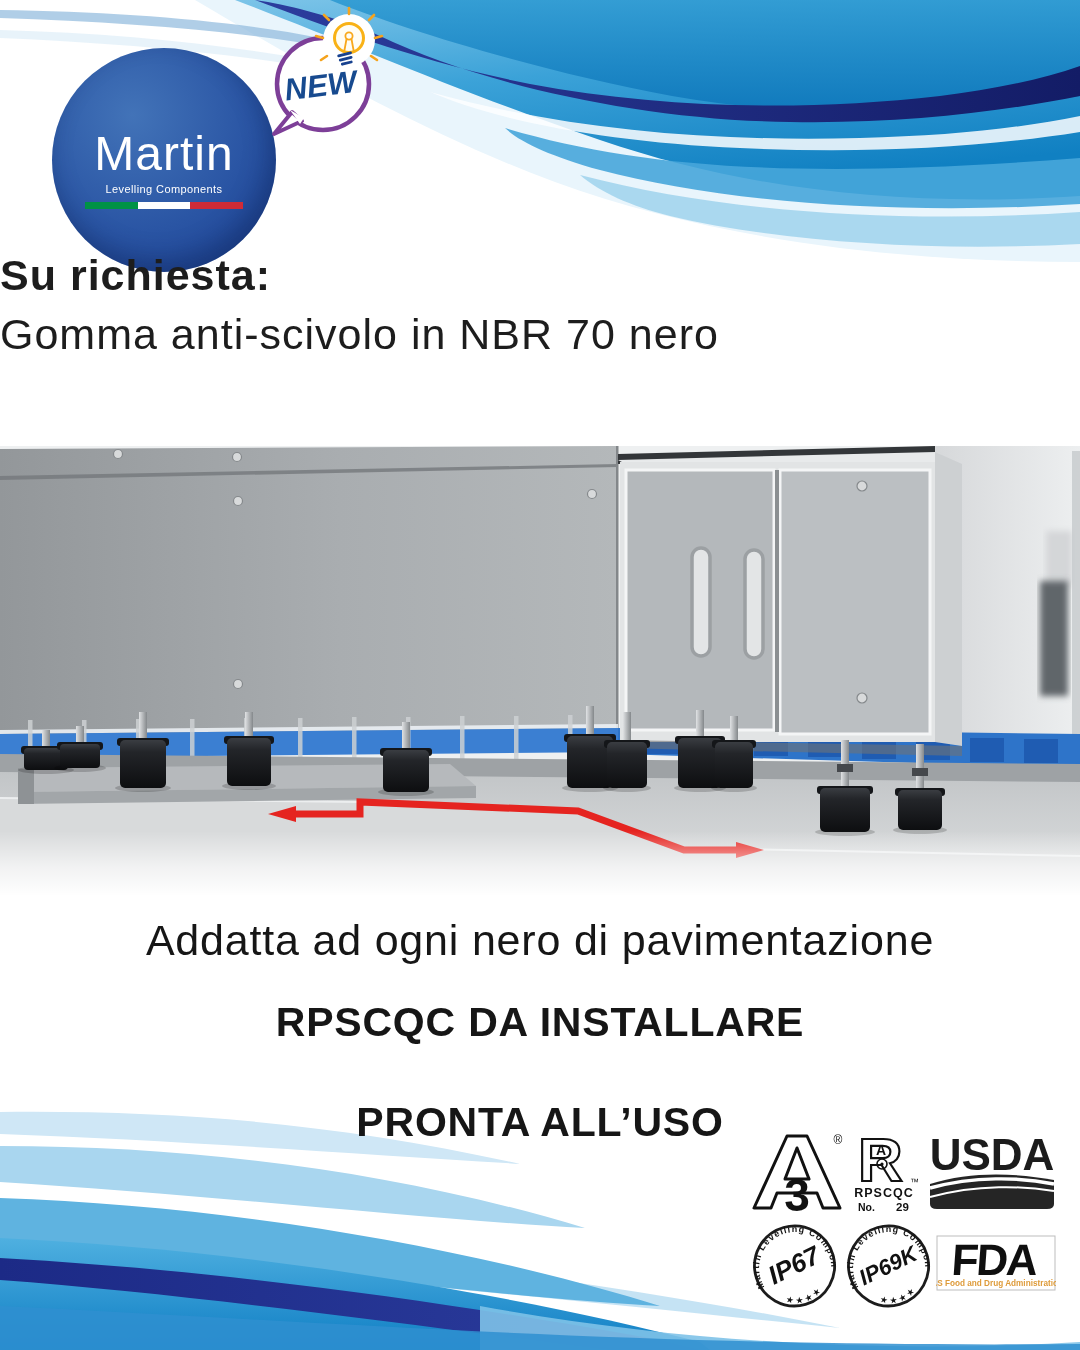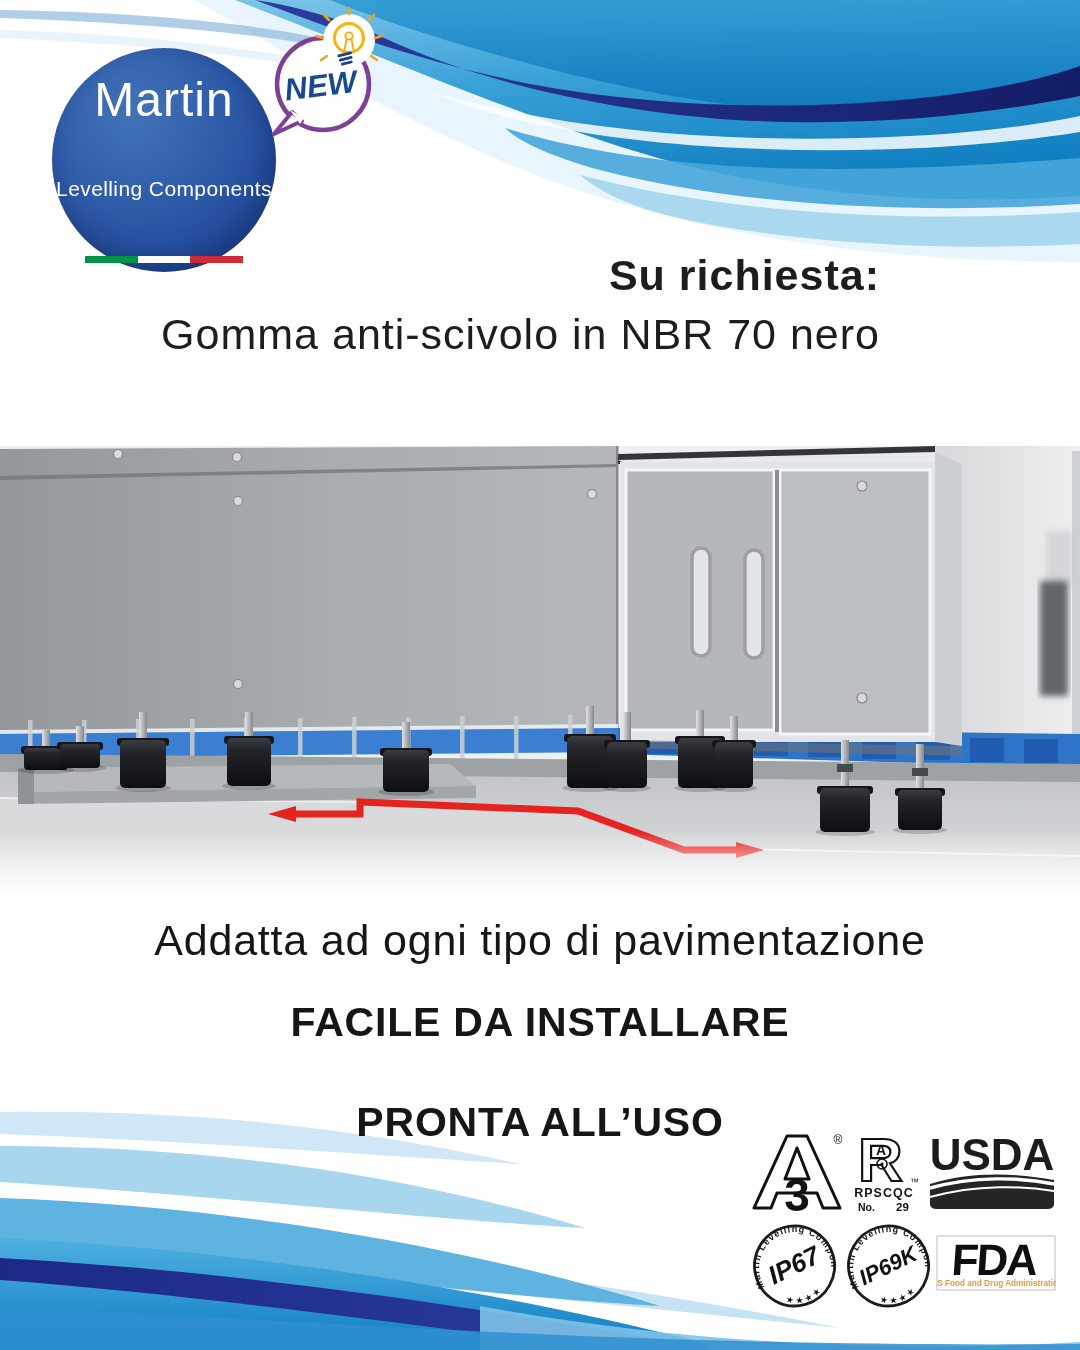--- a/index.html
+++ b/index.html
@@ -6,29 +6,29 @@
   .poster{position:relative;width:1080px;height:1350px;background:#ffffff;overflow:hidden;
           font-family:"Liberation Sans",sans-serif;}
   .abs{position:absolute;}
   svg{display:block;}
   svg text{font-family:"Liberation Sans",sans-serif;}
 
   
   .martin-logo{left:52px;top:48px;width:224px;height:224px;border-radius:50%;
     background:radial-gradient(circle at 36% 30%, #4273b8 0%, #2a55a4 55%, #1b3f92 100%);
     box-shadow:inset -6px -12px 24px rgba(10,25,70,.35);
-    display:flex;flex-direction:column;align-items:center;justify-content:center;gap:48px;}
+    display:flex;flex-direction:column;align-items:center;justify-content:center;}
   .logo-title{color:#fff;font-size:48px;font-weight:400;letter-spacing:1px;line-height:48px;margin-top:18px;}
-  .logo-sub{color:#fff;font-size:21px;letter-spacing:.4px;margin-top:5px;text-align:center;}
+  .logo-sub{color:#fff;font-size:11px;letter-spacing:.4px;margin-top:5px;text-align:center;}
   .logo-flag{display:flex;width:158px;height:7px;margin-top:7px;}
   .logo-flag span{flex:1;}
   .fl-g{background:#009246;} .fl-w{background:#ffffff;} .fl-r{background:#ce2b37;}
 
   
-  .h-line{left:0;width:880px;text-align:right;color:#1d1d1d;letter-spacing:1px;}
+  .h-line{left:0;width:880px;text-align:left;color:#1d1d1d;letter-spacing:1px;}
   .h1{top:251px;font-size:43px;font-weight:700;}
   .h2{top:310px;font-size:43px;font-weight:400;}
   .h3{top:367px;font-size:43px;font-weight:400;}
 
   
   .cap{left:0;width:1080px;text-align:center;color:#161616;letter-spacing:.8px;}
   .cap-suit{top:916px;font-size:43px;font-weight:400;}
   .cap-f1{top:999px;font-size:41px;font-weight:700;}
   .cap-f2{top:1059px;font-size:41px;font-weight:700;margin-top:40px;}
 
@@ -327,22 +327,22 @@
 
     <g>
       <polyline points="294,368 360,368 360,356 578,365 684,404 738,404" fill="none" stroke="#e52420" stroke-width="7" stroke-linejoin="miter"></polyline>
       <polygon points="296,360 268,368 296,376" fill="#e52420"></polygon>
       <polygon points="736,396 764,404 736,412" fill="#e52420"></polygon>
     </g>
 
     <rect x="0" y="385" width="1080" height="65" fill="url(#fadeW)"></rect>
   </svg>
 
-  <div class="abs cap cap-suit">Addatta ad ogni tipo di pavimentazione</div>
-  <div class="abs cap cap-f1">FACILE DA INSTALLARE</div>
+  <div class="abs cap cap-suit">Addatta ad ogni nero di pavimentazione</div>
+  <div class="abs cap cap-f1">RPSCQC DA INSTALLARE</div>
   <div class="abs cap cap-f2">PRONTA ALL’USO</div>
 
   <div class="abs certs">
 
     <svg style="left:4px;top:6px" width="94" height="82" viewBox="0 0 94 82">
       <path d="M4,76 L21,76 L27,61 L67,61 L73,76 L90,76 L57,4 L37,4 Z M35,47 L47,16 L59,47 Z" fill="#ffffff" stroke="#111" stroke-width="3" fill-rule="evenodd" stroke-linejoin="round"></path>
       <text x="47" y="79" text-anchor="middle" font-family="Liberation Serif, serif" font-size="46" font-weight="700" fill="#111">3</text>
       <text x="88" y="12" text-anchor="middle" font-size="12" fill="#111">®</text>
     </svg>
 

